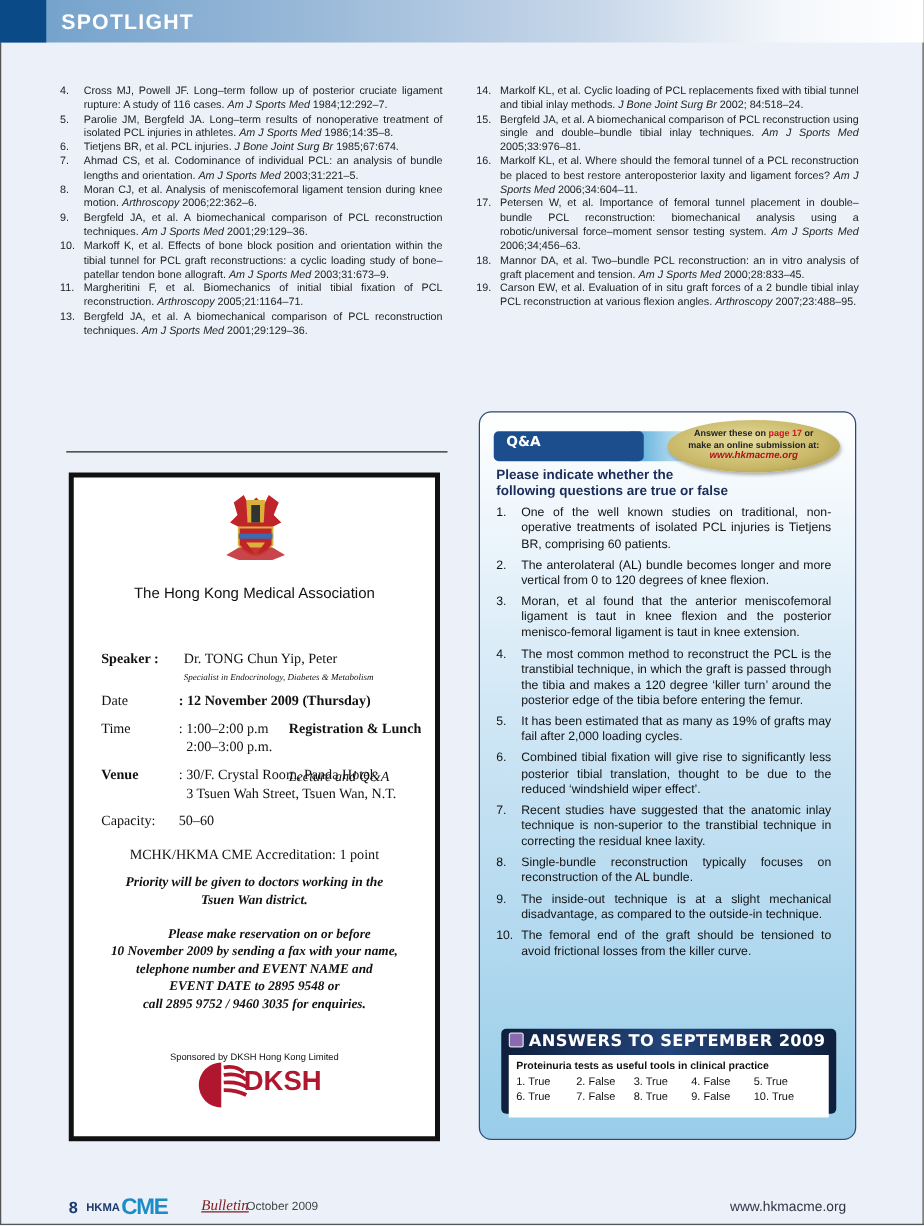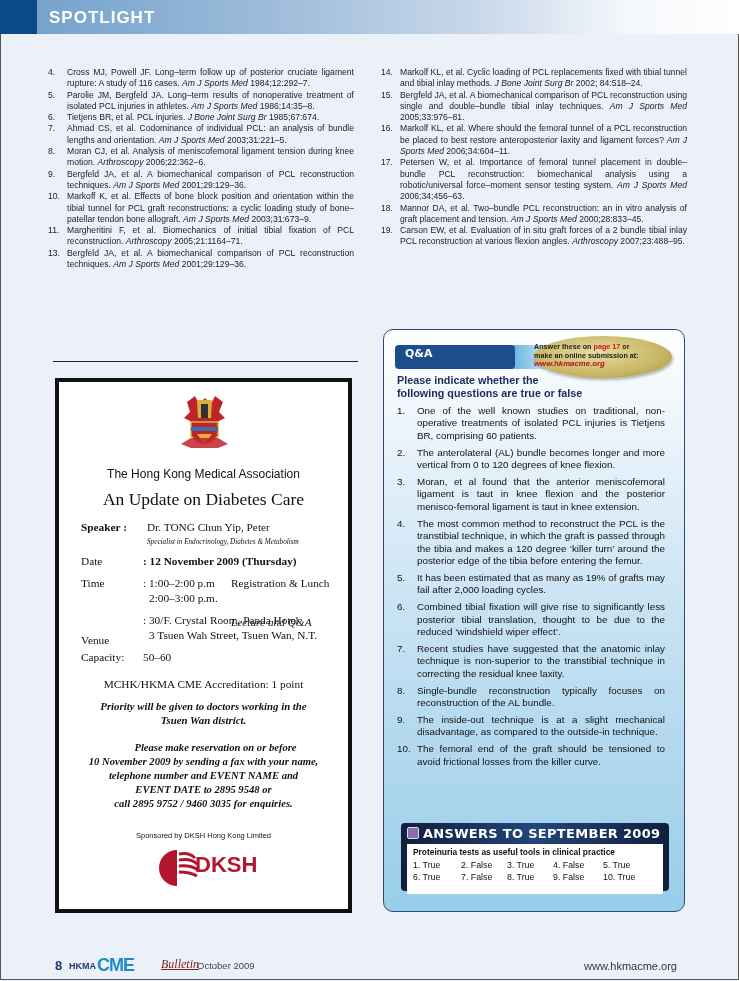--- a/index.html
+++ b/index.html
@@ -24,21 +24,21 @@
   .ad .row .lbl{display:inline-block;width:56px;font-weight:bold;}
   .ad .row .val{position:absolute;left:62px;white-space:nowrap;}
   .ad .sub{font-size:7.2px;font-style:italic;}
   .ad .center{position:absolute;left:0;right:0;text-align:center;}
   .dksh-logo{position:absolute;left:96px;top:466px;width:110px;height:40px;}
   .dksh-text{position:absolute;left:136px;top:470px;font-family:"Liberation Sans",sans-serif;font-weight:bold;font-size:22px;color:#b0172e;}
   .qa{position:absolute;left:383px;top:329px;width:302px;height:583px;border:1.5px solid #2e4a74;border-radius:10px;background:linear-gradient(180deg,#ffffff 0%,#eef6fc 15%,#c7e2f3 50%,#98cde9 100%);box-sizing:border-box;}
   .qa .tag{position:absolute;left:11px;top:15px;width:120px;height:24px;background:#1c4e8d;border-radius:4px;}
   .qa .tagfade{position:absolute;left:120px;top:15px;width:60px;height:24px;background:linear-gradient(90deg,#4fa8d8,rgba(255,255,255,0));}
   .qa .tag span{position:absolute;left:10px;top:2px;color:#fff;font-weight:bold;font-size:11px;font-family:"DejaVu Sans",sans-serif;}
-  .qa .oval{position:absolute;left:150px;top:6px;width:138px;height:42px;border-radius:50%;background:radial-gradient(ellipse at 45% 40%,#e5dc9f 0%,#c8b766 60%,#9e8d3e 100%);box-shadow:1px 2px 3px rgba(0,0,0,0.3);font-size:7.2px;font-weight:bold;line-height:8.6px;padding-top:7px;box-sizing:border-box;color:#222;}
+  .qa .oval{position:absolute;left:150px;top:6px;width:138px;height:42px;border-radius:50%;background:radial-gradient(ellipse at 45% 40%,#e5dc9f 0%,#c8b766 60%,#9e8d3e 100%);box-shadow:1px 2px 3px rgba(0,0,0,0.3);text-align:center;font-size:7.2px;font-weight:bold;line-height:8.6px;padding-top:7px;box-sizing:border-box;color:#222;}
   .qa .oval .red{color:#d2141c;}
   .qa .oval .url{color:#b0121a;font-style:italic;font-size:7.8px;}
   .qa .instr{position:absolute;left:13px;top:44px;font-size:10.8px;font-weight:bold;line-height:13px;color:#1a2c58;}
   .qa .qs{position:absolute;left:13px;top:75px;width:268px;font-size:9.8px;line-height:12.4px;color:#111;}
   .q{display:flex;margin-bottom:4.5px;}
   .q .num{width:20px;flex:none;}
   .q .txt{flex:1;text-align:justify;}
   .ans{position:absolute;left:17px;top:493px;width:268px;height:68px;border-radius:4px;background:linear-gradient(90deg,#0f1f3d 0%,#23457a 50%,#0f1f3d 100%);}
   .ans .hd{position:absolute;left:6px;top:3px;color:#fff;font-weight:bold;font-size:13px;font-family:"DejaVu Sans",sans-serif;letter-spacing:0.3px;}
   .ans .sq{display:inline-block;width:10px;height:10px;background:#8a6ab0;border:1px solid #ddd;border-radius:2px;margin-right:4px;vertical-align:-1px;}
@@ -134,45 +134,44 @@
   <svg class="crest" viewBox="0 0 55 60">
     <path d="M10 8 L18 2 L22 10 L28 4 L34 10 L38 2 L46 8 L42 18 L48 24 L40 28 L15 28 L7 24 L13 18 Z" fill="#c0242b"></path>
     <path d="M20 6 L35 6 L34 24 L21 24 Z" fill="#d9b13b"></path>
     <rect x="24" y="10" width="7" height="14" fill="#333"></rect>
     <path d="M14 28 L41 28 L41 42 Q27.5 58 14 42 Z" fill="#c0242b" stroke="#d9b13b" stroke-width="1.5"></path>
     <rect x="14" y="33" width="27" height="4" fill="#3b6bb0"></rect>
     <path d="M20 40 L35 40 L27.5 50 Z" fill="#d9b13b"></path>
     <path d="M4 50 L14 44 L41 44 L51 50 L41 54 L14 54 Z" fill="#c0242b" opacity="0.85"></path>
   </svg>
   <div class="org">The Hong Kong Medical Association</div>
-  <div class="event">An Update on Diabetes Care</div>
 
   <div class="row" style="top:138px;">
     <span class="lbl">Speaker :</span>
     <span class="val" style="left:66px;">Dr. TONG Chun Yip, Peter</span>
   </div>
   <div class="row sub" style="top:153px;left:88px;">Specialist in Endocrinology, Diabetes &amp; Metabolism</div>
 
   <div class="row" style="top:172px;">
     <span class="lbl" style="font-weight:normal;">Date</span>
     <span class="val" style="font-weight:bold;">: 12 November 2009 (Thursday)</span>
   </div>
 
   <div class="row" style="top:194px;">
     <span class="lbl" style="font-weight:normal;">Time</span>
     <span class="val">: 1:00–2:00 p.m</span>
-    <span class="val" style="left:150px;">Registration &amp; Lunch</span>
+    <span class="val" style="left:150px;font-weight:bold;">Registration &amp; Lunch</span>
   </div>
   <div class="row" style="top:209px;">
     <span class="val" style="left:68px;">2:00–3:00 p.m.</span>
     <span class="val" style="left:150px;font-style:italic;margin-top:24px;">Lecture and Q&amp;A</span>
   </div>
 
   <div class="row" style="top:231px;">
-    <span class="lbl" style="font-weight:normal;margin-top:20px;">Venue</span>
+    <span class="lbl" style="font-weight:bold;">Venue</span>
     <span class="val">: 30/F. Crystal Room, Panda Hotel</span>
   </div>
   <div class="row" style="top:246px;">
     <span class="val" style="left:68px;">3 Tsuen Wah Street, Tsuen Wan, N.T.</span>
   </div>
 
   <div class="row" style="top:268px;">
     <span class="lbl" style="font-weight:normal;">Capacity:</span>
     <span class="val">50–60</span>
   </div>
@@ -182,21 +181,21 @@
   <div class="center" style="top:332px;font-size:10.8px;font-style:italic;font-weight:bold;">Tsuen Wan district.</div>
 
   <div id="reservation">
       <div class="center" style="top: 360px; font-size: 10.6px; font-style: italic; font-weight: bold; margin-left: 24px;">Please make reservation on or before</div>
       <div class="center" style="top: 374px; font-size: 10.6px; font-style: italic; font-weight: bold;">10 November 2009 by sending a fax with your name,</div>
       <div class="center" style="top: 388px; font-size: 10.6px; font-style: italic; font-weight: bold;">telephone number and EVENT NAME and</div>
       <div class="center" style="top: 402px; font-size: 10.6px; font-style: italic; font-weight: bold;">EVENT DATE to 2895 9548 or</div>
       <div class="center" style="top: 416px; font-size: 10.6px; font-style: italic; font-weight: bold;">call 2895 9752 / 9460 3035 for enquiries.</div>
     </div>
 
-  <div class="center" style="top:449px;font-size:7.5px;font-family:'Liberation Sans',sans-serif;">Sponsored by DKSH Hong Kong Limited</div>
+  <div class="center" style="top:459px;font-size:7.5px;font-family:'Liberation Sans',sans-serif;">Sponsored by DKSH Hong Kong Limited</div>
   <svg class="dksh-logo" viewBox="0 0 110 40">
     <path d="M22 38 A18 18 0 0 1 22 2 L22 38 Z" fill="#b0172e"></path>
     <path d="M24 6 Q34 4 40 10 M24 12 Q36 10 42 16 M24 18 Q36 17 43 22 M24 24 Q35 24 42 28" stroke="#b0172e" stroke-width="3" fill="none"></path>
   </svg>
   <div class="dksh-text">DKSH</div>
 </div>
 
 <div class="qa">
   <div class="tagfade"></div>
   <div class="tag">

